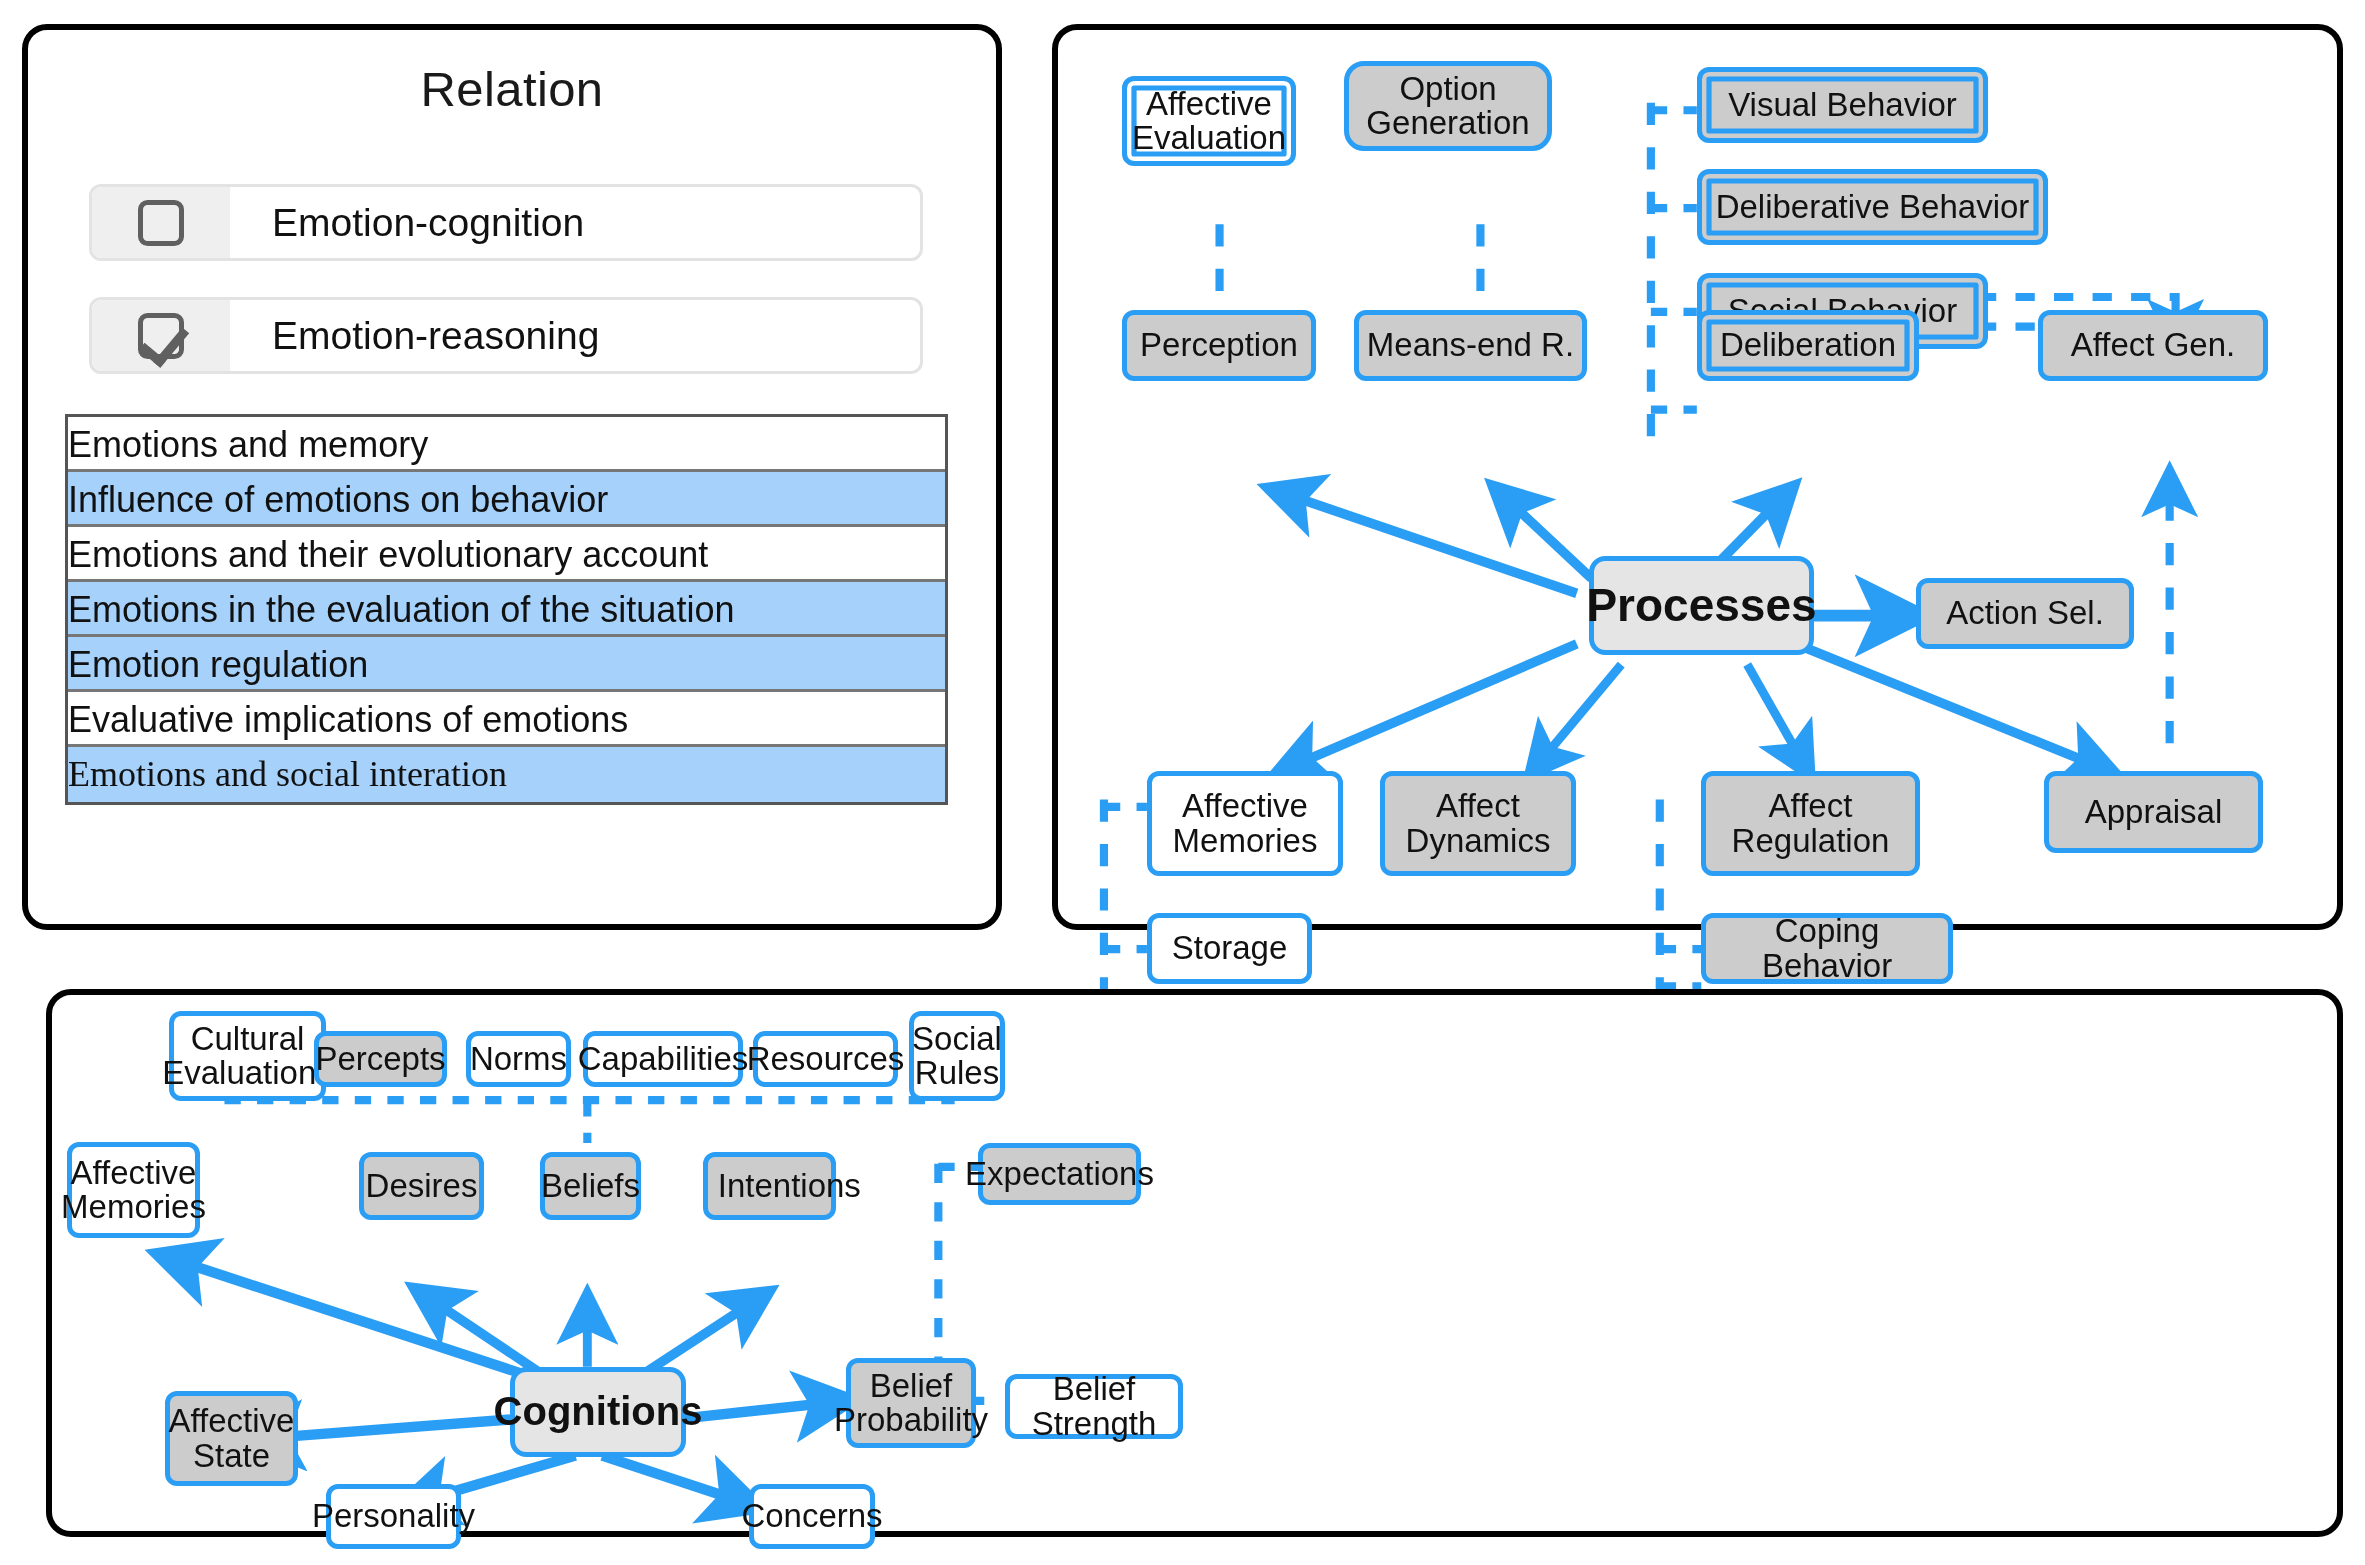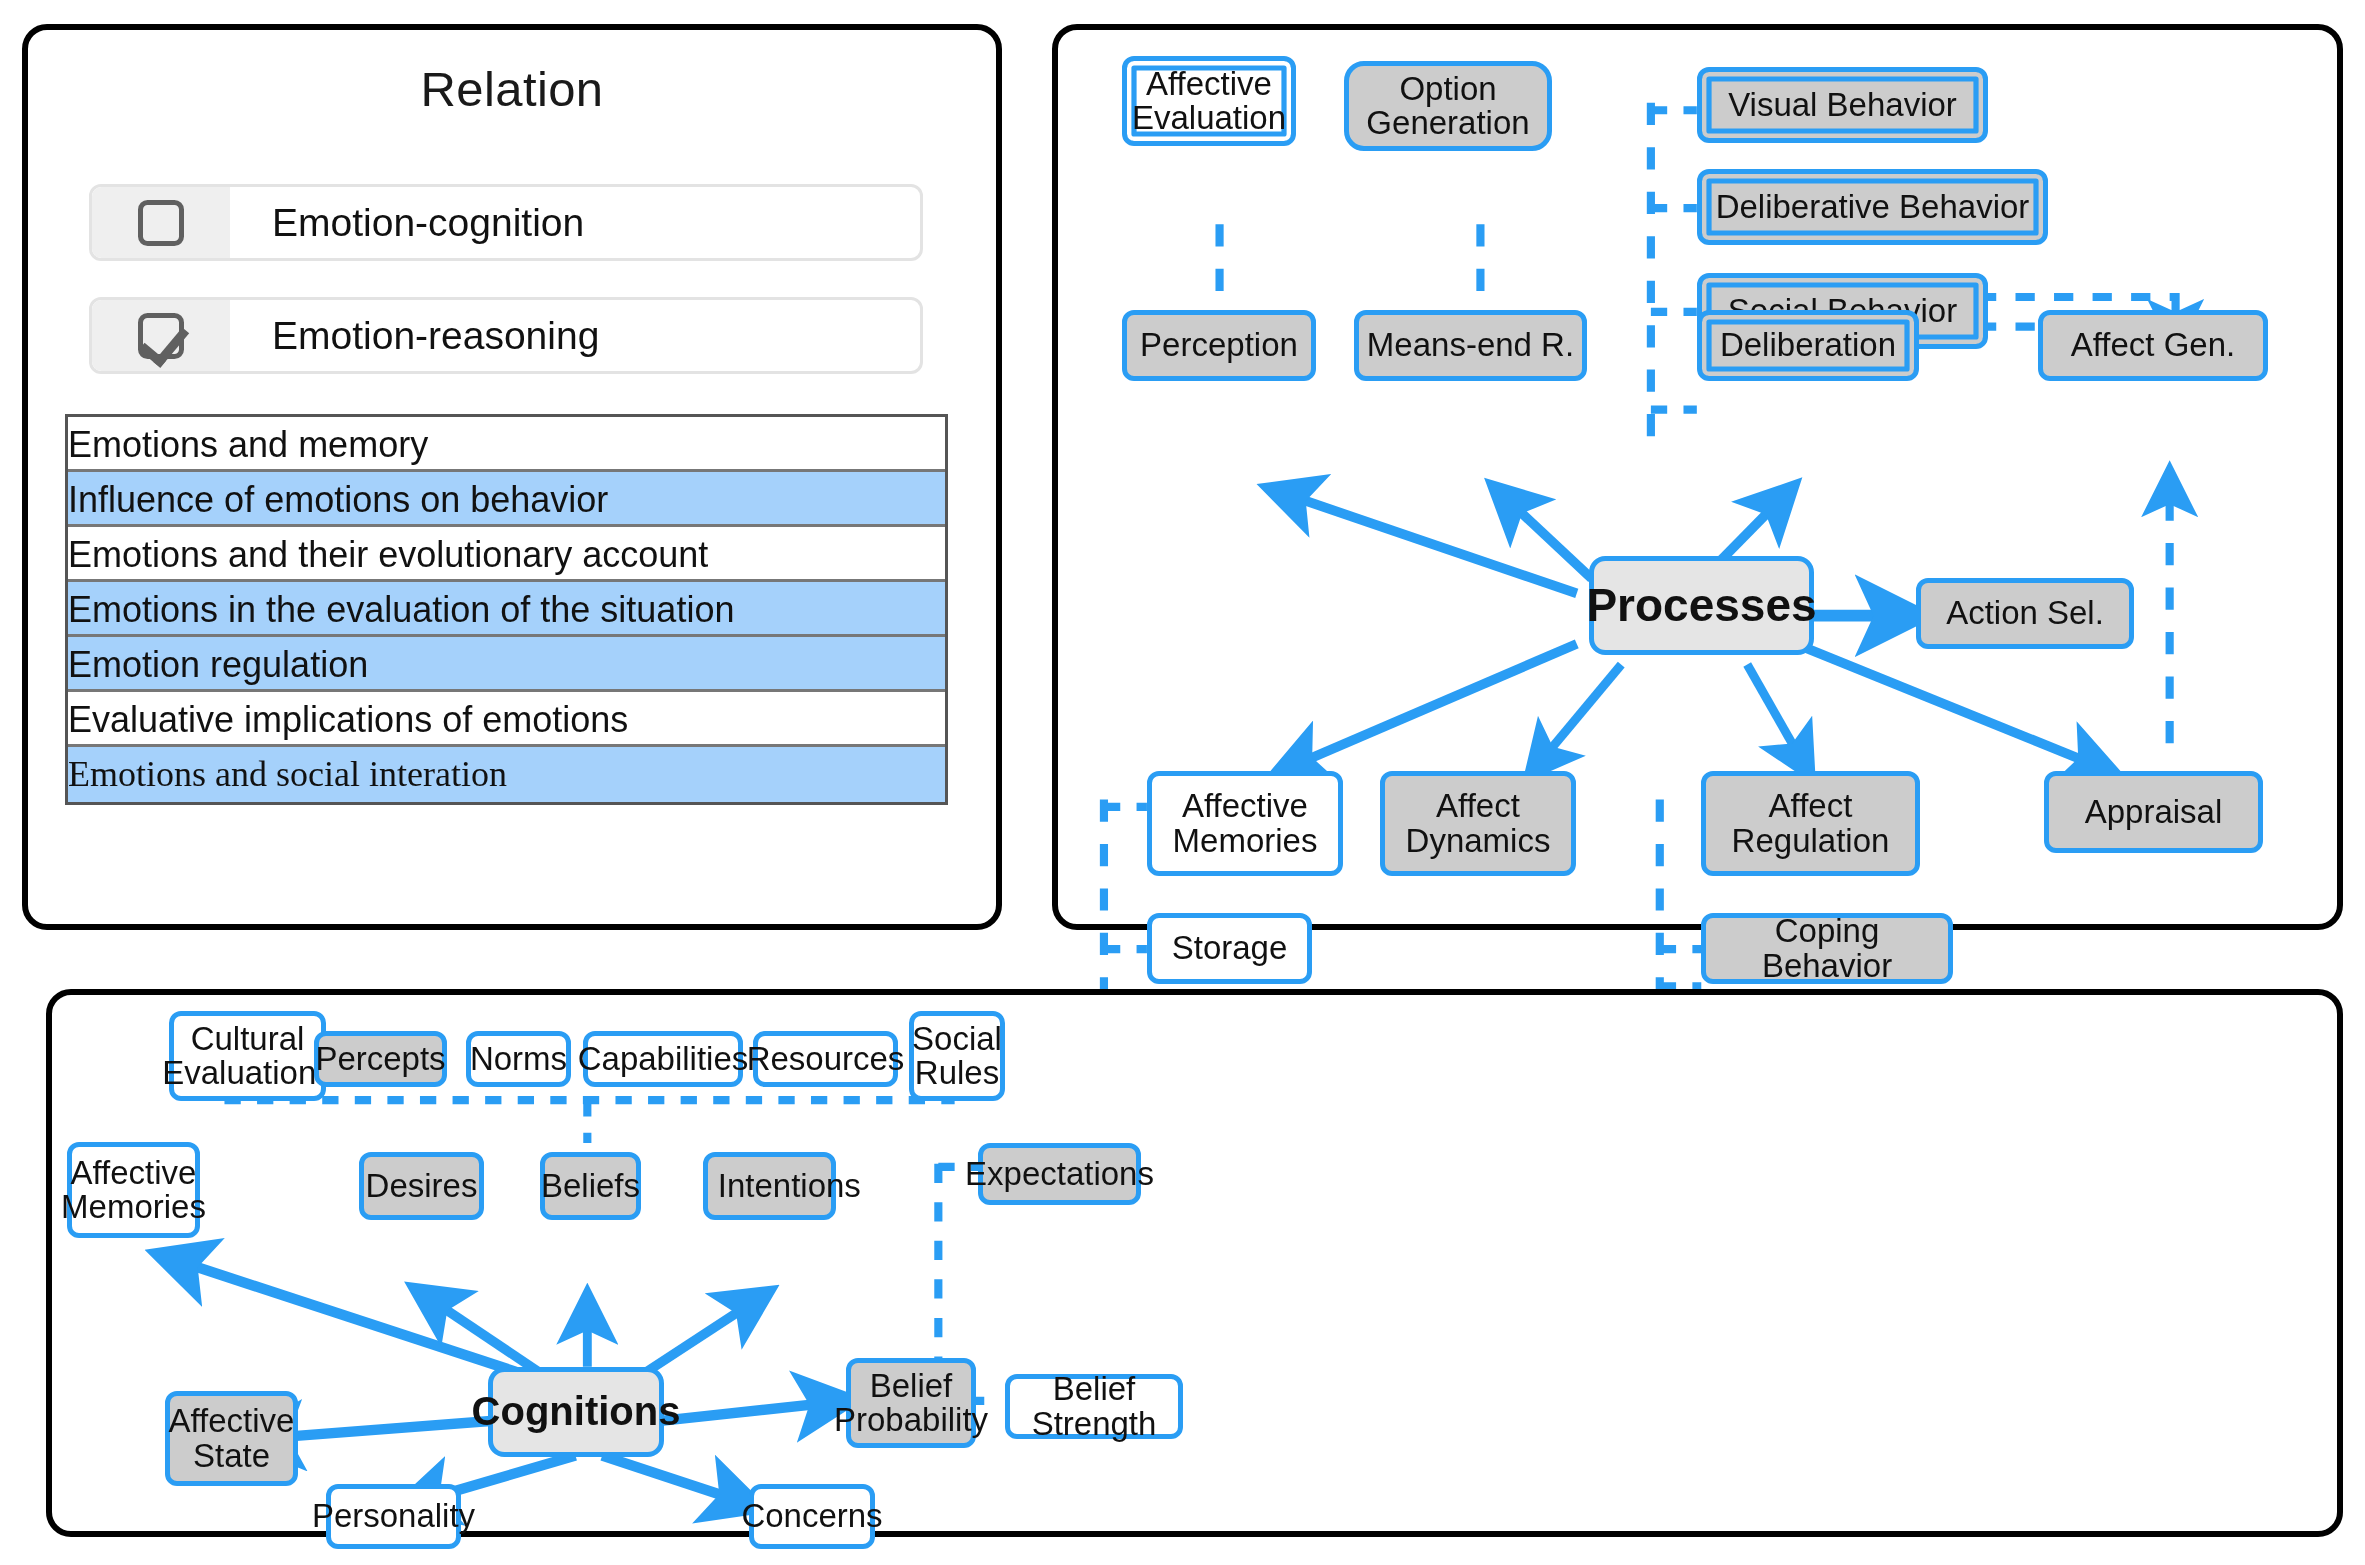--- a/index.html
+++ b/index.html
@@ -124,21 +124,21 @@
 
       <path d="M812,1038 L812,1430" stroke-width="11" stroke-dasharray="30 30"></path>
       <path d="M812,1240 L868,1240" stroke-width="11" stroke-dasharray="22 22"></path>
       <path d="M812,1290 L868,1290" stroke-width="11" stroke-dasharray="22 22"></path>
       <path d="M812,1400 L868,1400" stroke-width="11" stroke-dasharray="22 22"></path>
 
       <path d="M1112,1402 L1292,1402" stroke-width="11" stroke-dasharray="22 22"></path>
     </g>
   </svg>
 
-  <div class="node dbl" style="left:64px;top:26px;width:174px;height:90px;">Affective Evaluation</div>
+  <div class="node dbl" style="left:64px;top:46px;width:174px;height:90px;">Affective Evaluation</div>
   <div class="node grey" style="left:286px;top:31px;width:208px;height:90px;border-radius:20px;">Option Generation</div>
   <div class="node dbl grey" style="left:639px;top:37px;width:291px;height:76px;">Visual Behavior</div>
   <div class="node dbl grey" style="left:639px;top:139px;width:351px;height:76px;">Deliberative Behavior</div>
   <div class="node dbl grey" style="left:639px;top:243px;width:291px;height:76px;">Social Behavior</div>
 
   <div class="node grey" style="left:64px;top:280px;width:194px;height:71px;">Perception</div>
   <div class="node grey" style="left:296px;top:280px;width:233px;height:71px;">Means-end R.</div>
   <div class="node dbl grey" style="left:639px;top:280px;width:222px;height:71px;">Deliberation</div>
   <div class="node grey" style="left:980px;top:280px;width:230px;height:71px;">Affect Gen.</div>
 
@@ -198,19 +198,19 @@
   <div class="node" style="left:701px;top:36px;width:145px;height:56px;">Resources</div>
   <div class="node" style="left:857px;top:16.3px;width:96px;height:90px;">Social Rules</div>
 
   <div class="node" style="left:15px;top:147px;width:133px;height:96px;">Affective Memories</div>
   <div class="node grey" style="left:307px;top:157px;width:125px;height:68px;">Desires</div>
   <div class="node grey" style="left:488px;top:157px;width:101px;height:68px;">Beliefs</div>
   <div class="node grey" style="left:651px;top:157px;width:133px;height:68px;padding-left:47px;">Intentions</div>
   <div class="node grey" style="left:926px;top:148px;width:163px;height:62px;">Expectations</div>
 
   <div class="node grey" style="left:113px;top:396px;width:133px;height:95px;">Affective State</div>
-  <div class="node hub" style="left:436px;top:372px;width:176px;height:90px;">Cognitions</div>
+  <div class="node hub" style="left:458px;top:372px;width:176px;height:90px;">Cognitions</div>
   <div class="node grey" style="left:794px;top:363px;width:130px;height:90px;">Belief Probability</div>
   <div class="node" style="left:953px;top:379px;width:178px;height:65px;">Belief Strength</div>
   <div class="node" style="left:274px;top:489px;width:135px;height:65px;">Personality</div>
   <div class="node" style="left:697px;top:489px;width:126px;height:65px;">Concerns</div>
 </div>
 
 
 </body></html>

